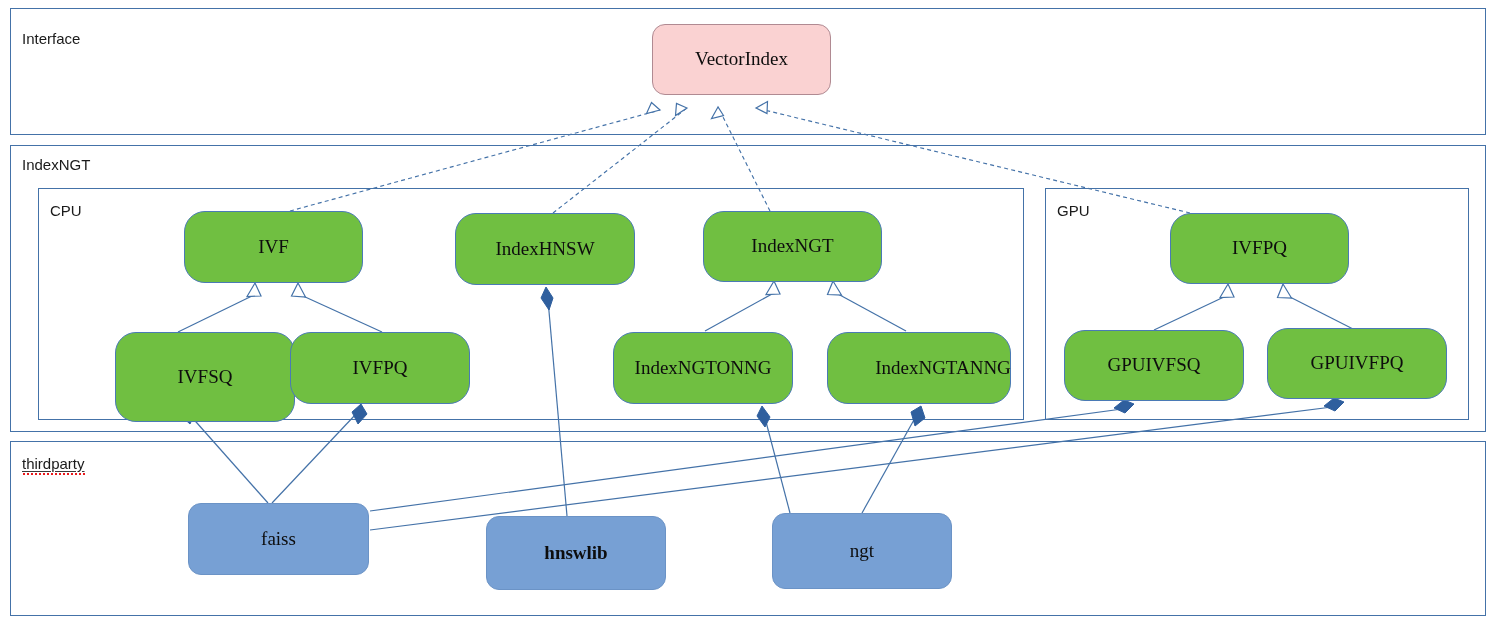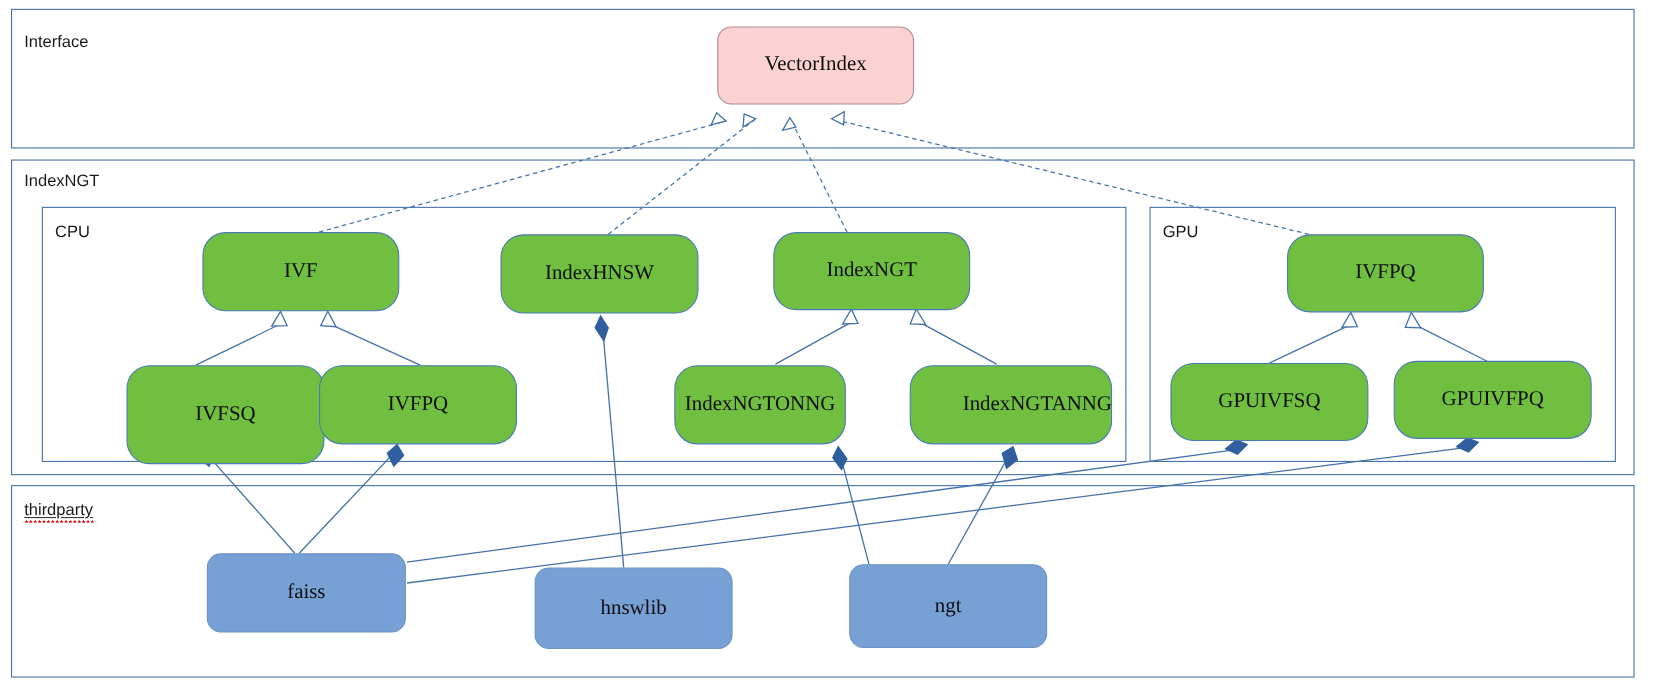--- a/index.html
+++ b/index.html
@@ -146,29 +146,29 @@
   <div class="node cpu" style="left:184px;top:211px;width:179px;height:72px;">IVF</div>
 
   <div class="node cpu" style="left:455px;top:213px;width:180px;height:72px;">IndexHNSW</div>
 
   <div class="node cpu" style="left:703px;top:211px;width:179px;height:71px;">IndexNGT</div>
 
   <div class="node cpu" style="left:71px;top:332px;width:180px;height:90px;margin-left:44px;">IVFSQ</div>
 
   <div class="node cpu" style="left:290px;top:332px;width:180px;height:72px;">IVFPQ</div>
 
-  <div class="node cpu" style="left:613px;top:332px;width:156px;height:72px;">IndexNGTONNG</div>
+  <div class="node cpu" style="left:613px;top:332px;width:180px;height:72px;">IndexNGTONNG</div>
 
   <div class="node cpu" style="left:827px;top:332px;width:184px;height:72px;padding-left:48px;">IndexNGTANNG</div>
 
   <div class="node gpu" style="left:1170px;top:213px;width:179px;height:71px;">IVFPQ</div>
 
   <div class="node gpu" style="left:1064px;top:330px;width:180px;height:71px;">GPUIVFSQ</div>
 
   <div class="node gpu" style="left:1267px;top:328px;width:180px;height:71px;">GPUIVFPQ</div>
 
   <div class="node third" style="left:188px;top:503px;width:181px;height:72px;">faiss</div>
 
-  <div class="node third" style="left:486px;top:516px;width:180px;height:74px;">hnswlib</div>
+  <div class="node third" style="left:486px;top:516px;width:180px;height:74px;font-weight:bold;">hnswlib</div>
 
   <div class="node third" style="left:772px;top:513px;width:180px;height:76px;">ngt</div>
 
 </div>
 
 </body></html>

